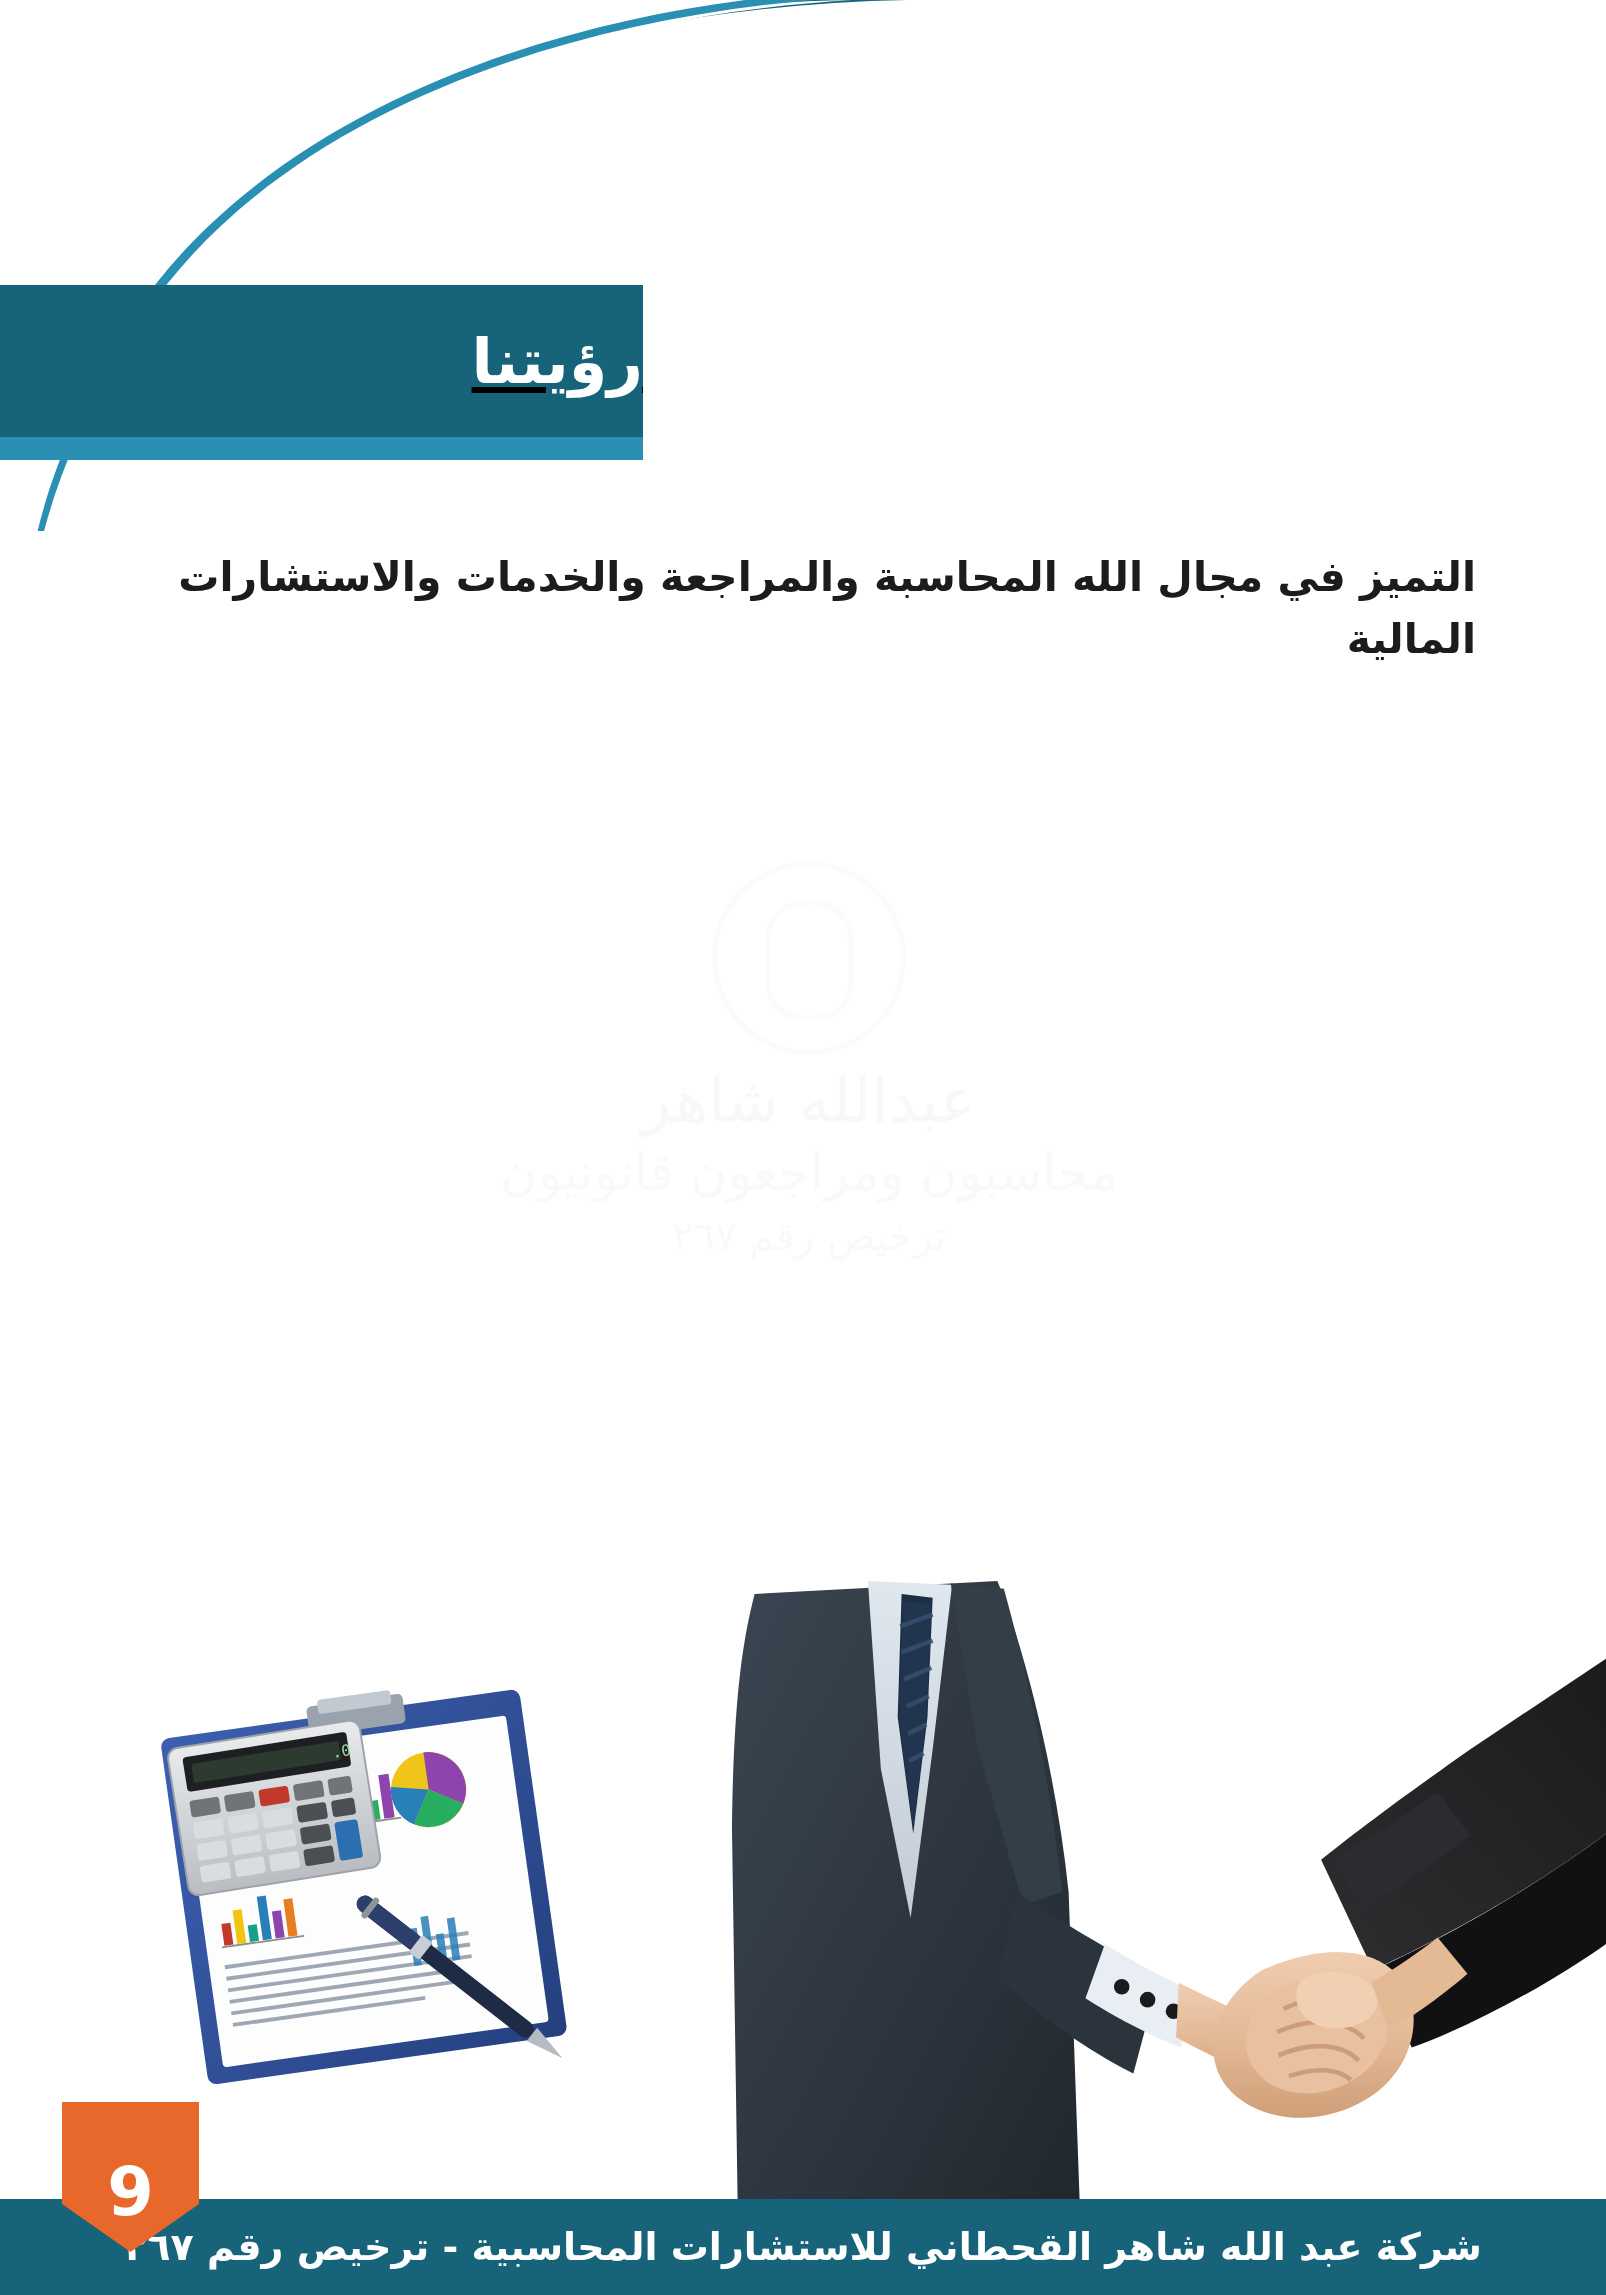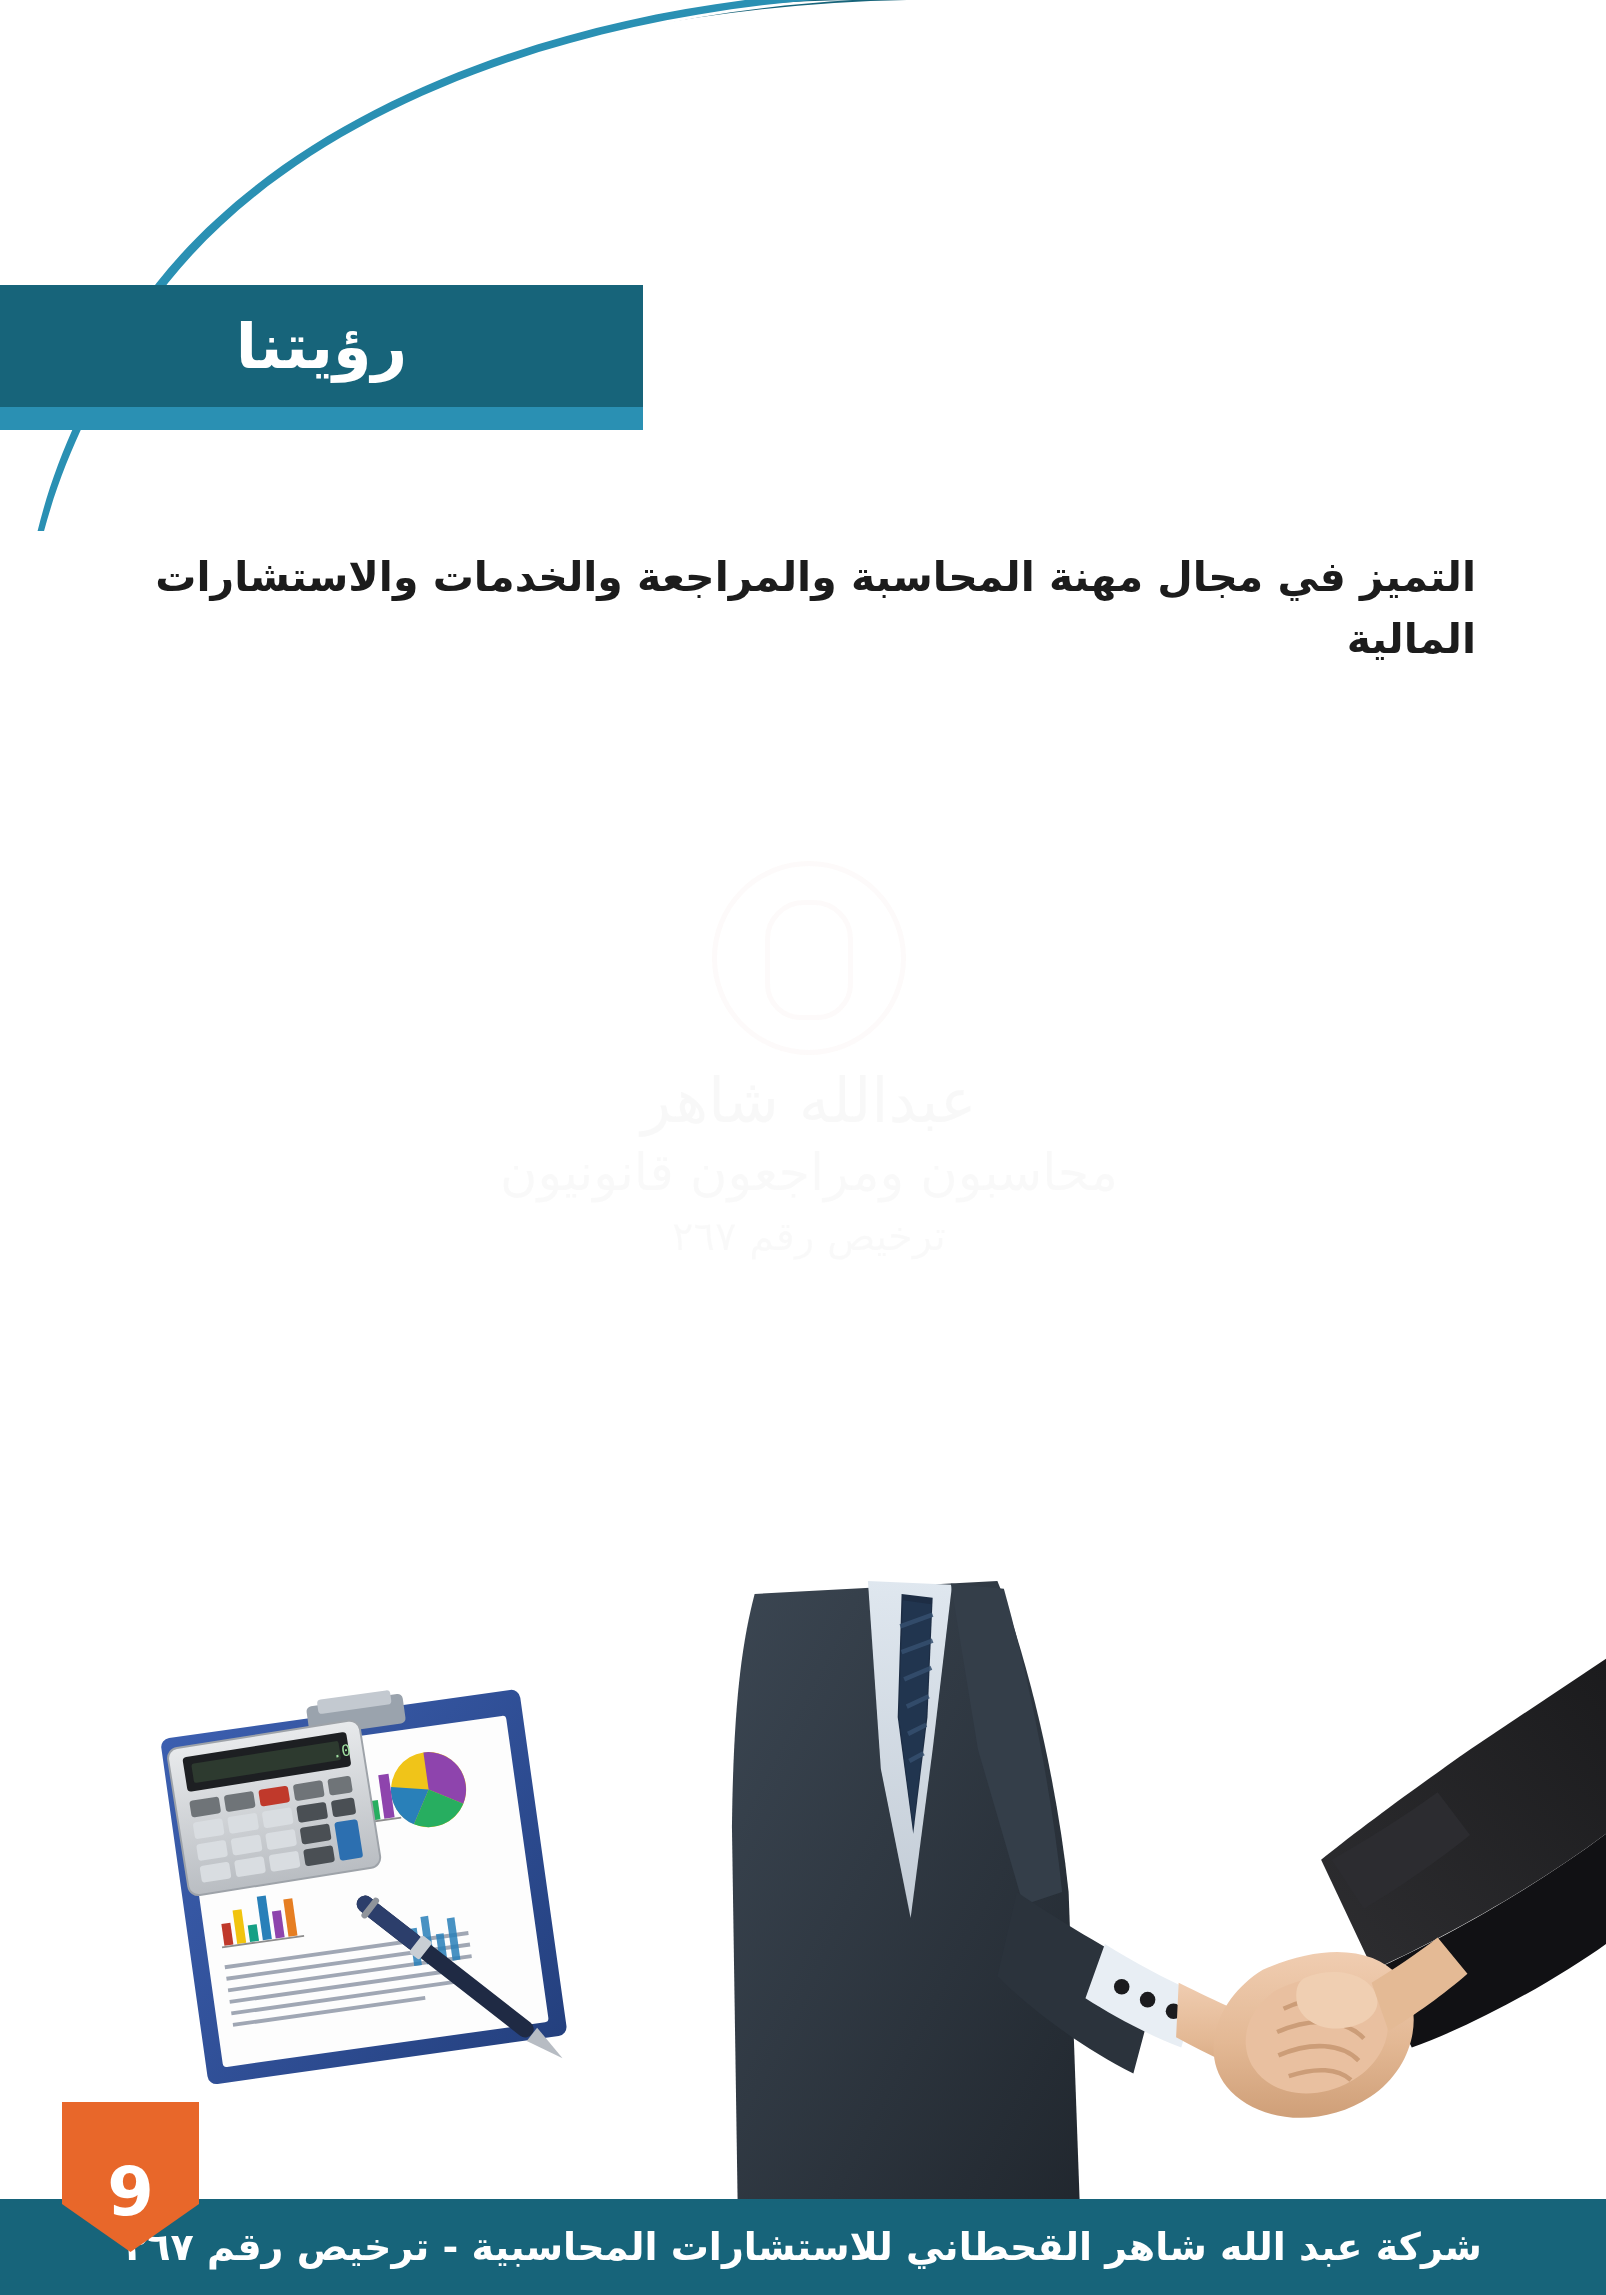--- a/index.html
+++ b/index.html
@@ -77,24 +77,24 @@
   }
 
   
   .section-bar {
     position: absolute;
     left: 0;
     width: 643px;
   }
   .section-bar .bar-main {
     background: #17647a;
-    height: 122px;
+    height: 152px;
     display: flex;
     align-items: center;
-    justify-content: center;
+    text-decoration: underline;
   }
   .section-bar .bar-main span {
     color: #ffffff;
     font-size: 62px;
     font-weight: bold;
     letter-spacing: 1.3px;
   }
   .section-bar .bar-accent {
     background: #2a90b3;
     height: 23px;
@@ -208,21 +208,21 @@
     <div class="wm-lic">ترخيص رقم ٢٦٧</div>
   </div>
 
   <div class="section-bar" id="vision-bar">
     <div class="bar-main">
       <span>رؤيتنا</span>
     </div>
     <div class="bar-accent"></div>
   </div>
 
-  <div class="body-text" id="vision-text">التميز في مجال مهنة المحاسبة والمراجعة والخدمات والاستشارات المالية</div>
+  <div class="body-text" id="vision-text">التميز في مجال الله المحاسبة والمراجعة والخدمات والاستشارات المالية</div>
 
 
 
   <div class="photo-handshake">
     <svg viewBox="0 0 1370 1080" preserveAspectRatio="none" aria-hidden="true">
       <defs>
         <linearGradient id="suitA" x1="0" y1="0" x2="1" y2="1">
           <stop offset="0%" stop-color="#3b4652"></stop>
           <stop offset="60%" stop-color="#2b333c"></stop>
           <stop offset="100%" stop-color="#20262d"></stop>

